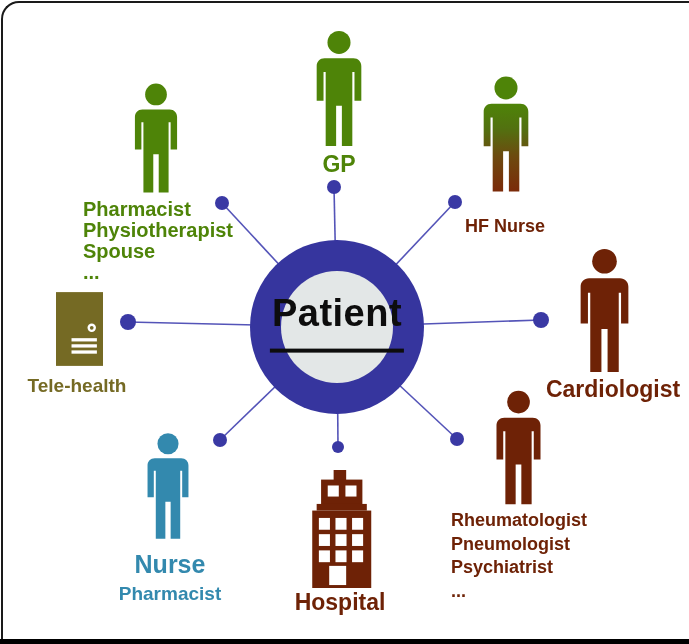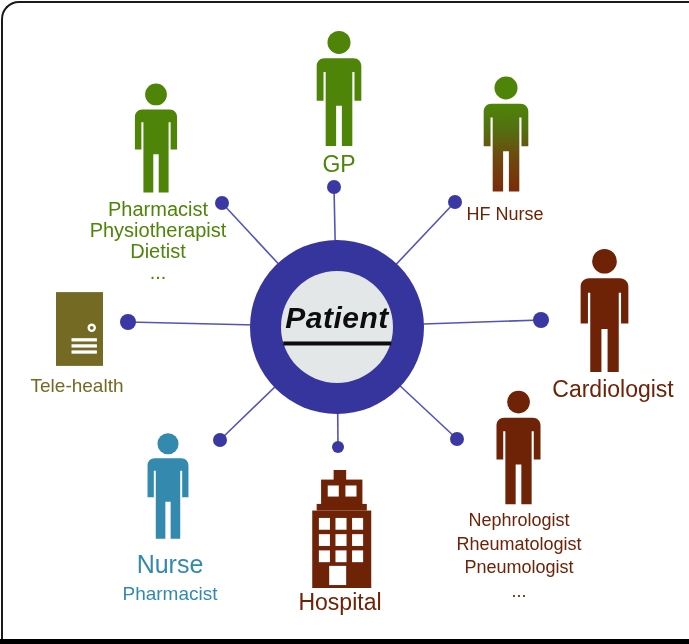--- a/index.html
+++ b/index.html
@@ -17,37 +17,37 @@
 
   
   svg.hub{position:absolute;left:0;top:0;}
   .link{stroke:var(--line,#5454b8);stroke-width:1.6;}
   .dot{fill:var(--dot,#3a39a4);}
   .ring{fill:var(--ring,#36359e);}
   .ring-inner{fill:var(--ring-inner,#e3e7e7);}
 
   .patient-label{
     position:absolute;left:337px;top:327px;transform:translate(-50%,-58%);
-    font-size:30px;font-weight:bold;color:#0d0d0d;letter-spacing:.5px;
-    border-bottom:4px solid #0d0d0d;padding:0 2px 6px 2px;white-space:nowrap;font-style:italic;
+    font-size:38px;font-weight:bold;color:#0d0d0d;letter-spacing:.5px;
+    border-bottom:4px solid #0d0d0d;padding:0 2px 14px 2px;white-space:nowrap;
   }
 
   .icon{position:absolute;}
   .person{display:block;}
   .green{color:var(--green,#4e8408);}
   .maroon{color:var(--maroon,#6e2206);}
   .teal{color:var(--teal,#3389ae);}
   .olive{color:var(--olive,#756a24);}
 
   .label{
     position:absolute;transform:translateX(-50%);
-    font-weight:normal;text-align:center;white-space:nowrap;
+    font-weight:bold;white-space:nowrap;
   }
   .lbl-lg{font-size:23px;}
-  .lbl-md{font-size:18px;}
+  .lbl-md{font-size:18px;margin-top:12px;}
   .multi{line-height:21px;font-size:20px;}
   .multi-md{line-height:23.5px;font-size:18px;}
   .spouse{font-size:25px;}
   .relatives{font-size:19px;}
   .telehealth-lbl{font-size:19px;margin-top:7px;}
 </style>
 </head>
 <body>
 
 <div id="canvas">
@@ -98,42 +98,42 @@
       <use href="#person-shape"></use>
     </svg>
   <div class="label lbl-lg green" style="left:339px;top:151px">GP</div>
 
   <svg class="icon person green" style="left:122px;top:82px" width="68" height="112" viewBox="0 0 100 160">
       <use href="#person-shape"></use>
     </svg>
   <div class="label multi green" style="left:158px;top:199px">
     <div>Pharmacist</div>
     <div>Physiotherapist</div>
-    <div>Dietist</div>
+    <div>Spouse</div>
     <div>...</div>
   </div>
 
   <svg class="icon" style="left:470px;top:72px" width="72" height="124" viewBox="0 0 100 160">
     <circle cx="50" cy="16" r="16" fill="#4e8408"></circle>
     <path fill="url(#hfgrad)" d="M30,38 H70 C76.6,38 81,42.7 81,49 V97 H71.5 V57 H68.5 V160 H54 V104 H46 V160 H31.5 V57 H28.5 V97 H19 V49 C19,42.7 23.4,38 30,38 Z"></path>
   </svg>
   <div class="label lbl-md maroon" style="left:505px;top:204px">HF Nurse</div>
 
   <svg class="icon person maroon" style="left:566px;top:247px" width="77" height="127" viewBox="0 0 100 160">
       <use href="#person-shape"></use>
     </svg>
   <div class="label lbl-lg maroon" style="left:613px;top:376px">Cardiologist</div>
 
   <svg class="icon person maroon" style="left:483px;top:384px" width="71" height="127" viewBox="0 0 100 160">
       <use href="#person-shape"></use>
     </svg>
   <div class="label multi-md maroon" style="left:519px;top:509px">
-    <div>Nephrologist</div>
     <div>Rheumatologist</div>
     <div>Pneumologist</div>
+    <div>Psychiatrist</div>
     <div>...</div>
   </div>
 
   <svg class="icon maroon" style="left:304px;top:470px" width="74" height="118" viewBox="0 0 100 160">
     <rect x="40" y="0" width="17" height="14" fill="currentColor"></rect>
     <rect x="23" y="13" width="56" height="34" fill="currentColor"></rect>
     <rect x="32" y="21" width="15" height="15" fill="#fff"></rect>
     <rect x="56" y="21" width="15" height="15" fill="#fff"></rect>
     <rect x="17" y="46" width="68" height="9" fill="currentColor"></rect>
     <rect x="11" y="55" width="80" height="105" fill="currentColor"></rect>

